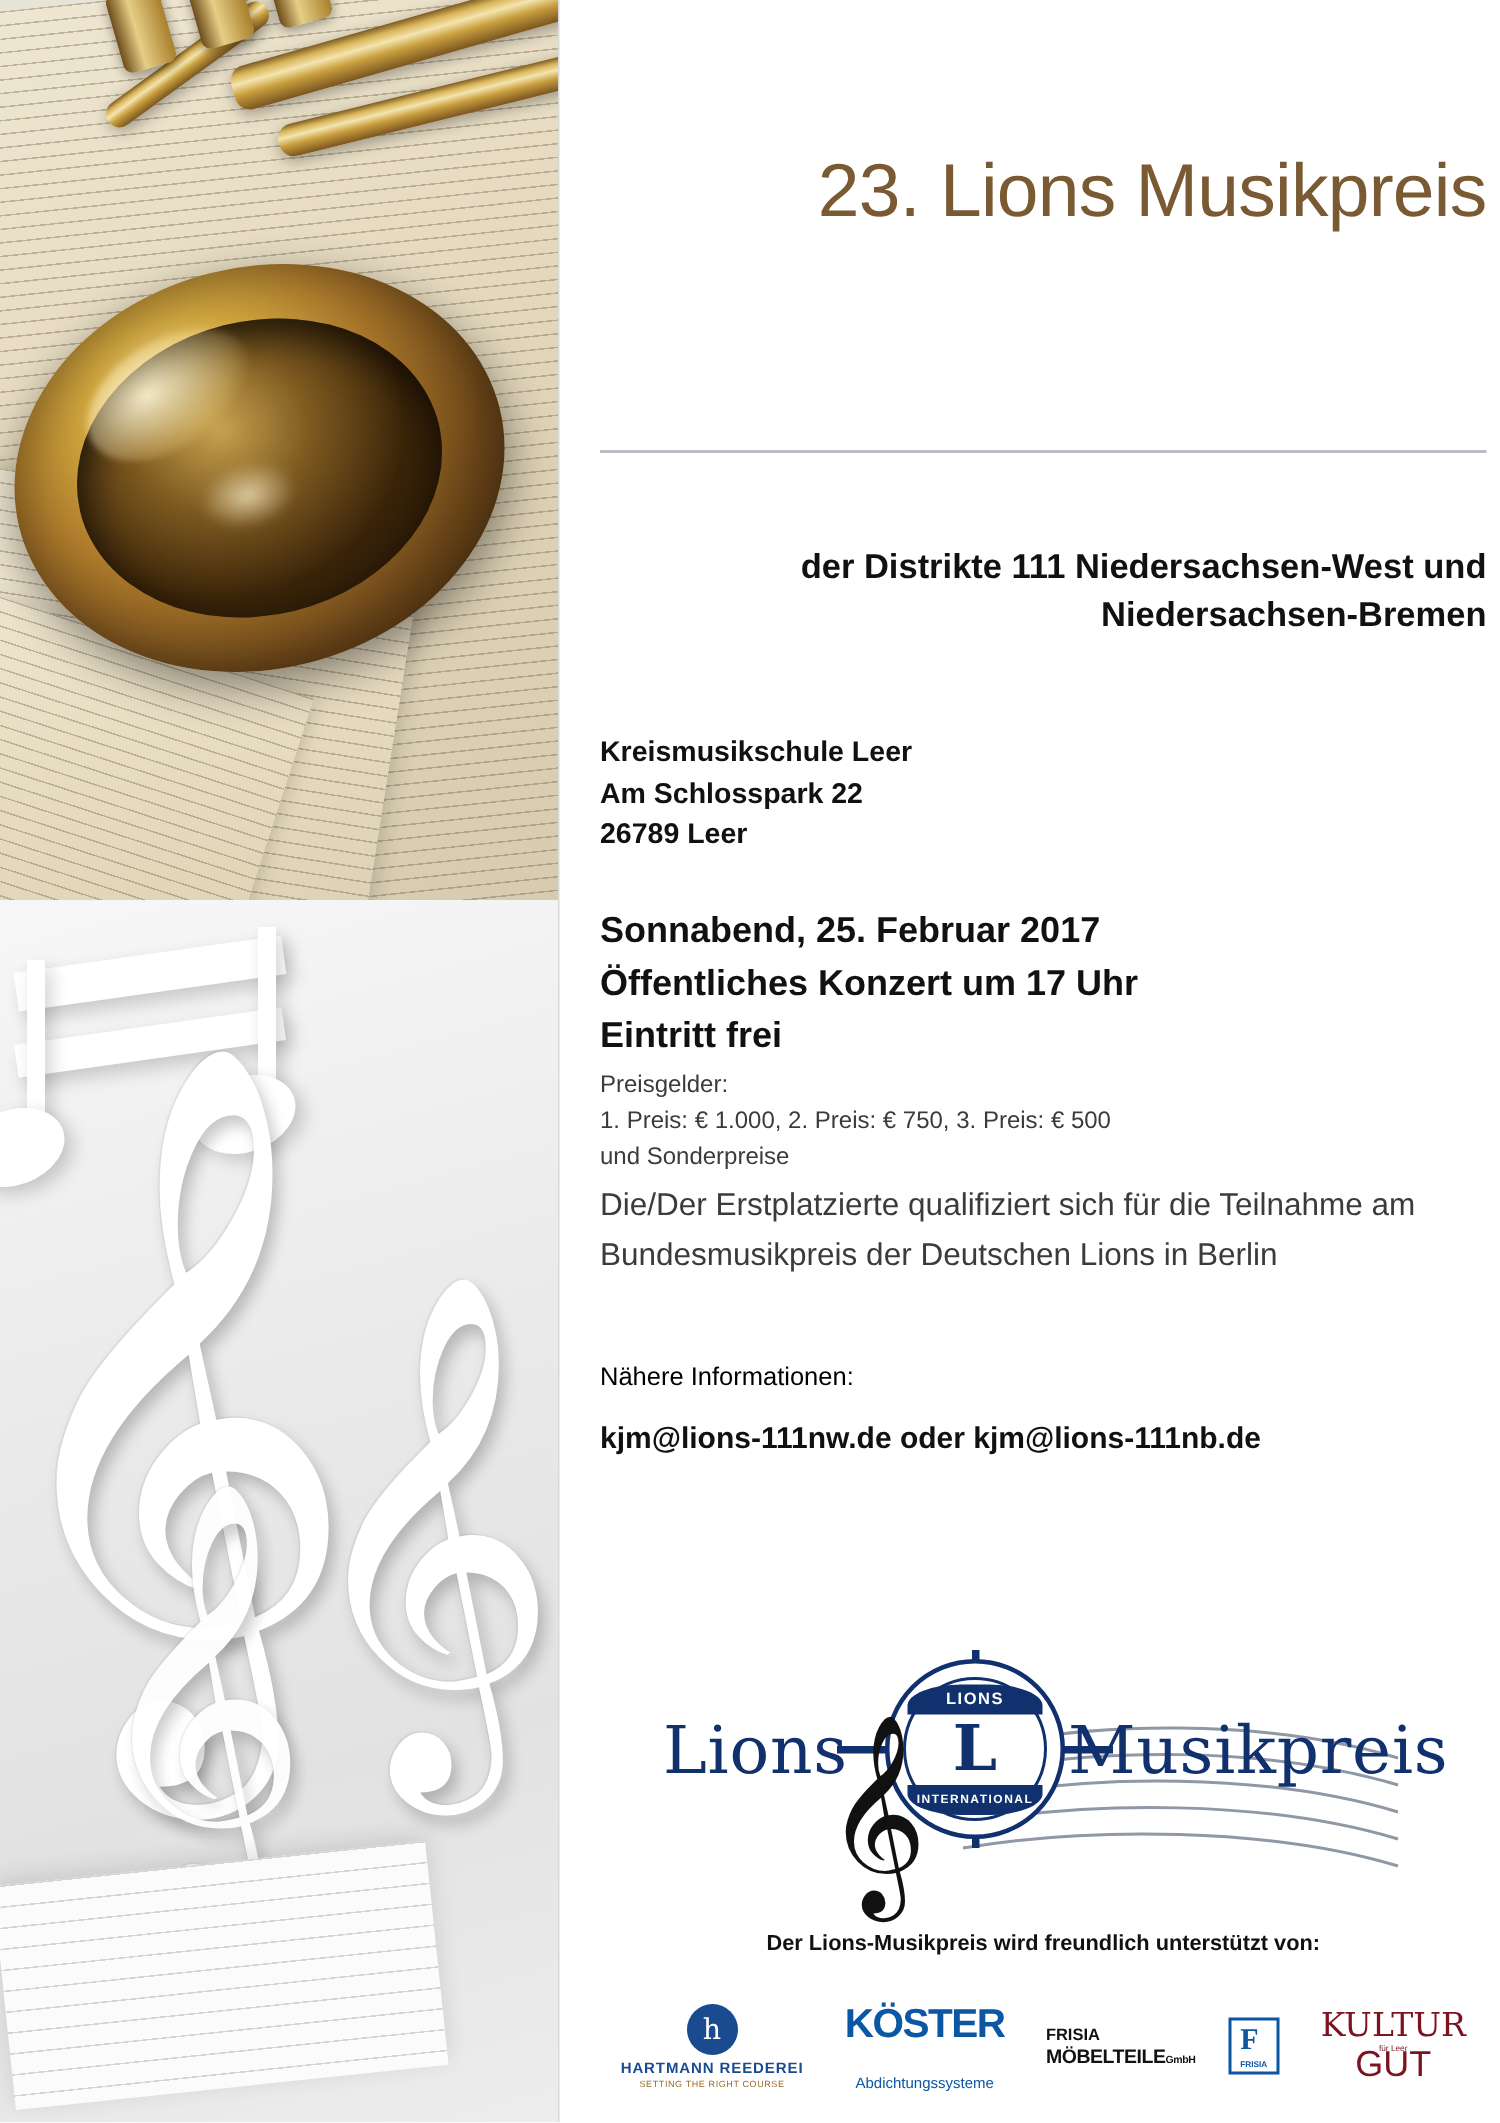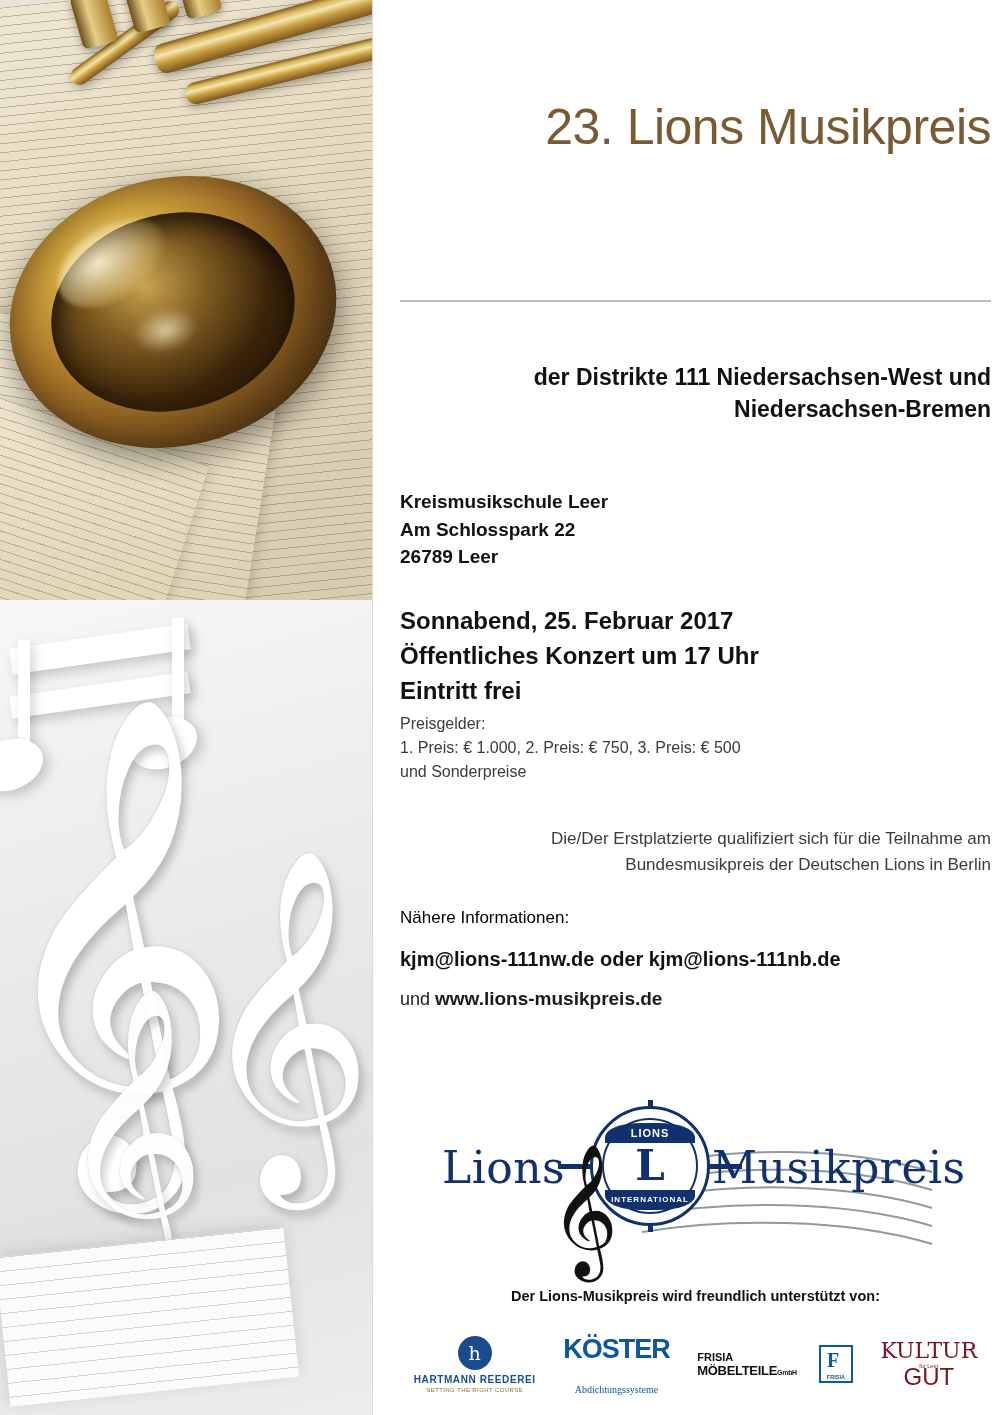--- a/index.html
+++ b/index.html
@@ -252,21 +252,21 @@
 
   .block {
     position: absolute;
     left: 27px;
     right: 26px;
     color: #111111;
   }
   .venue { top: 488px; font-size: 19px; font-weight: bold; line-height: 1.45; }
   .dates { top: 604px; font-size: 24px; font-weight: bold; line-height: 1.45; }
   .prizes { top: 712px; font-size: 16px; font-weight: normal; color: #3b3b3b; line-height: 1.5; }
-  .qualify { top: 826px; font-size: 17px; color: #3b3b3b; line-height: 1.55; text-align: right; }
+  .qualify { top: 788px; font-size: 21px; color: #3b3b3b; line-height: 1.55; }
   .info-label { top: 908px; font-size: 17px; color: #000000; }
   .info-mail { top: 948px; font-size: 20px; font-weight: bold; color: #111111; }
   .info-web { top: 988px; font-size: 18px; color: #1a1a1a; }
   .info-web b { font-size: 19px; }
 
   
   .logo-wrap {
     position: absolute;
     left: 27px;
     right: 26px;
@@ -373,21 +373,21 @@
   .sp { text-align: center; }
   .sp-hartmann .mark {
     width: 34px; height: 34px; border-radius: 50%;
     background: #1b4b8f; margin: 0 auto 4px;
     color: #fff; font-family: "DejaVu Serif", serif; font-size: 19px;
     line-height: 34px;
   }
   .sp-hartmann .n1 { font-size: 10px; font-weight: bold; color: #1b4b8f; letter-spacing: .6px; }
   .sp-hartmann .n2 { font-size: 6px; color: #9a6a2a; letter-spacing: .4px; margin-top: 2px; }
   .sp-koester .n1 { font-size: 27px; font-weight: bold; color: #0b57a4; letter-spacing: -1px; }
-  .sp-koester .n2 { font-size: 10px; color: #0b57a4; margin-top: 19px; font-family: Liberation Serif, serif; }
+  .sp-koester .n2 { font-size: 10px; color: #0b57a4; margin-top: 19px; }
   .sp-frisia { display: flex; align-items: center; gap: 22px; }
   .sp-frisia .txt .n1 { font-size: 11px; font-weight: bold; color: #111; text-align: left; }
   .sp-frisia .txt .n2 { font-size: 13px; font-weight: bold; color: #111; text-align: left; letter-spacing: -.3px; }
   .sp-frisia .txt .n2 small { font-size: 7px; }
   .sp-frisia .box {
     width: 34px; height: 38px; border: 2px solid #0b57a4; box-sizing: border-box;
     position: relative; background: #fff;
   }
   .sp-frisia .box .f { position: absolute; left: 6px; top: 2px; font-size: 20px; font-weight: bold; color: #0b57a4; font-family: "Liberation Serif", serif; }
   .sp-frisia .box .lbl { position: absolute; left: 0; right: 0; bottom: 1px; text-align: center; font-size: 5.5px; color: #0b57a4; font-weight: bold; }
@@ -469,21 +469,20 @@
       <div>und Sonderpreise</div>
     </div>
 
     <div class="block qualify">
       <div>Die/Der Erstplatzierte qualifiziert sich für die Teilnahme am</div>
       <div>Bundesmusikpreis der Deutschen Lions in Berlin</div>
     </div>
 
     <div class="block info-label">Nähere Informationen:</div>
     <div class="block info-mail">kjm@lions-111nw.de oder kjm@lions-111nb.de</div>
-    <div class="block info-web"><span>und </span><b>www.lions-musikpreis.de</b></div>
 
     <div class="logo-wrap">
       <svg class="staff-swoosh" viewBox="0 0 300 96">
         <g fill="none" stroke="#8f98a5" stroke-width="2">
           <path d="M6 18 C 90 -4, 210 -4, 296 22"></path>
           <path d="M6 34 C 90 14, 210 14, 296 40"></path>
           <path d="M6 50 C 90 32, 210 32, 296 58"></path>
           <path d="M6 66 C 90 50, 210 50, 296 76"></path>
           <path d="M6 82 C 90 68, 210 68, 296 94"></path>
         </g>

